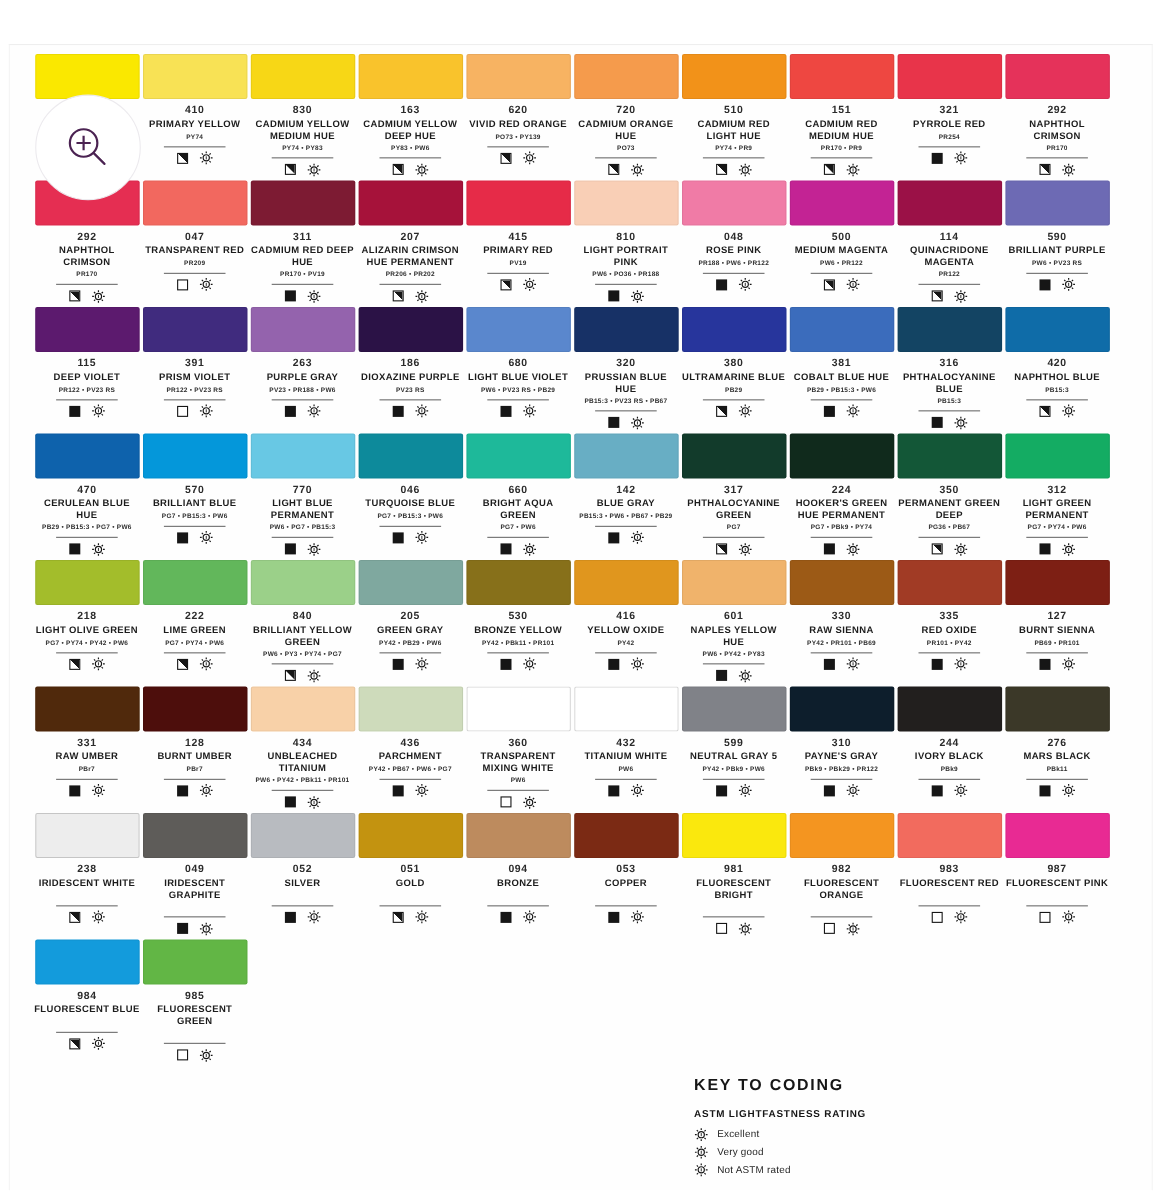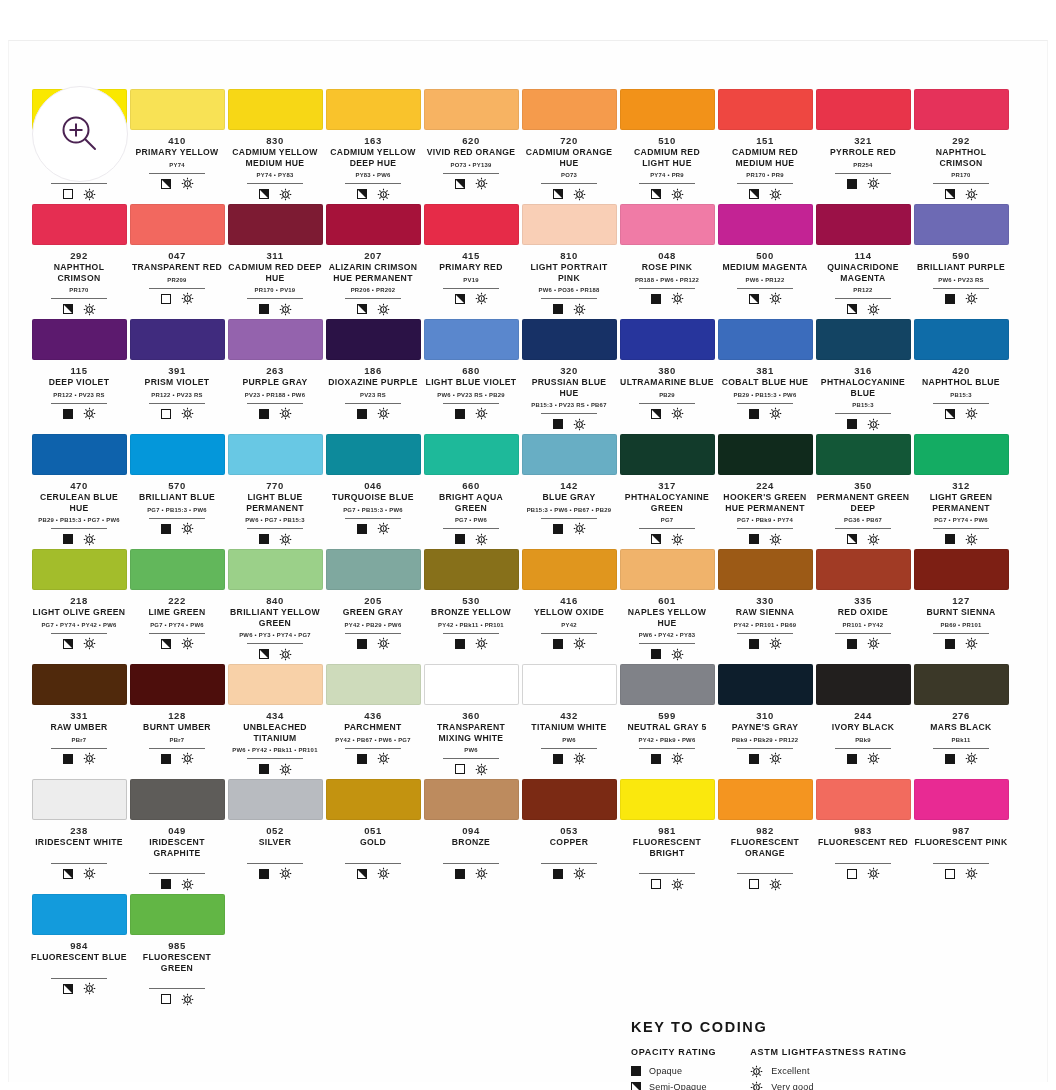--- a/index.html
+++ b/index.html
@@ -28,21 +28,20 @@
     border-right: 1px solid #f4f4f4;
     padding: 8px 22px 0 22px;
   }
 
   .grid {
     display: grid;
     grid-template-columns: repeat(10, 1fr);
     column-gap: 2px;
     row-gap: 0px;
     width: 964px;
-    margin-top: 40px;
   }
 
   .cell {
     width: 96px;
     display: flex;
     flex-direction: column;
     align-items: center;
     padding-bottom: 3px;
   }
 
@@ -1779,37 +1778,20 @@
               <line x1="12" y1="9.4" x2="12" y2="14.6" stroke="#161616" stroke-width="1.5"></line>
             </svg>
           </div>
         </div>
       </div>
 
     <div class="footer">
       <div class="keywrap">
         <div class="keytitle">KEY TO CODING</div>
         <div class="keycols">
-          <div class="keycol">
-            <div class="keyhead">OPACITY RATING</div>
-            <div id="opacity-rows">
-                <div class="keyrow">
-                  <span class="op opaque"></span>
-                  <span class="ktext">Opaque</span>
-                </div>
-                <div class="keyrow">
-                  <span class="op semi"></span>
-                  <span class="ktext">Semi-Opaque</span>
-                </div>
-                <div class="keyrow">
-                  <span class="op transparent"></span>
-                  <span class="ktext">Transparent</span>
-                </div>
-              </div>
-          </div>
           <div class="keycol">
             <div class="keyhead">ASTM LIGHTFASTNESS RATING</div>
             <div id="light-rows">
                 <div class="keyrow">
                   <svg class="sun" viewBox="0 0 24 24">
                     <circle cx="12" cy="12" r="5.2" fill="none" stroke="#161616" stroke-width="2"></circle>
                     <line x1="19.60" y1="12.00" x2="22.60" y2="12.00" stroke="#161616" stroke-width="2" stroke-linecap="butt"></line>
                     <line x1="17.37" y1="17.37" x2="19.50" y2="19.50" stroke="#161616" stroke-width="2" stroke-linecap="butt"></line>
                     <line x1="12.00" y1="19.60" x2="12.00" y2="22.60" stroke="#161616" stroke-width="2" stroke-linecap="butt"></line>
                     <line x1="6.63" y1="17.37" x2="4.50" y2="19.50" stroke="#161616" stroke-width="2" stroke-linecap="butt"></line>

